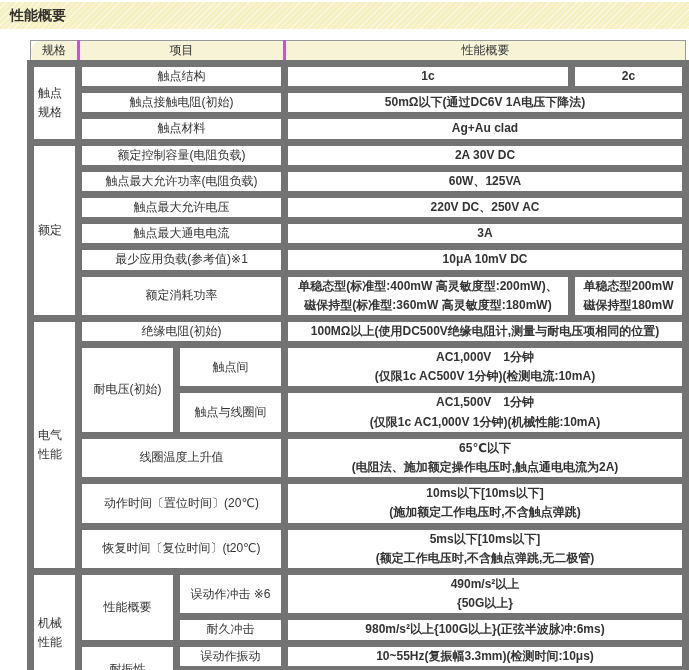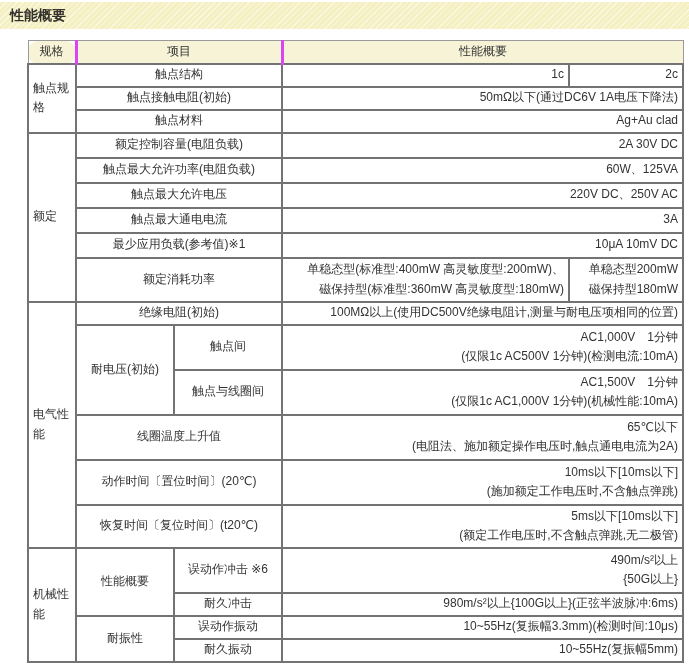--- a/index.html
+++ b/index.html
@@ -36,28 +36,28 @@
     font-weight: normal;
     text-align: center;
     height: 22px;
     border-left: 3px solid #d946ef;
     border-bottom: 1px solid #555555;
     color: #333333;
     padding: 0;
   }
   .spec th:first-child { border-left: none; border-radius: 10px; }
   .spec td {
-    border: 2px solid #737373;
+    border: 7px solid #737373;
     padding: 0 4px;
     vertical-align: middle;
     line-height: 1.6;
   }
   .cat  { text-align: left; }
   .item { text-align: center; }
-  .val  { text-align: right; padding-left: 8px; white-space: pre-line; }
+  .val  { text-align: center; padding-left: 8px; white-space: pre-line; font-weight: bold; }
   tr.rh23 { height: 23px; }
   tr.rh25 { height: 25px; }
   tr.rh43 { height: 43px; }
   tr.rh44 { height: 44px; }
   tr.rh45 { height: 45px; }
 </style>
 </head>
 <body>
 
 <div class="title-bar">性能概要</div>

